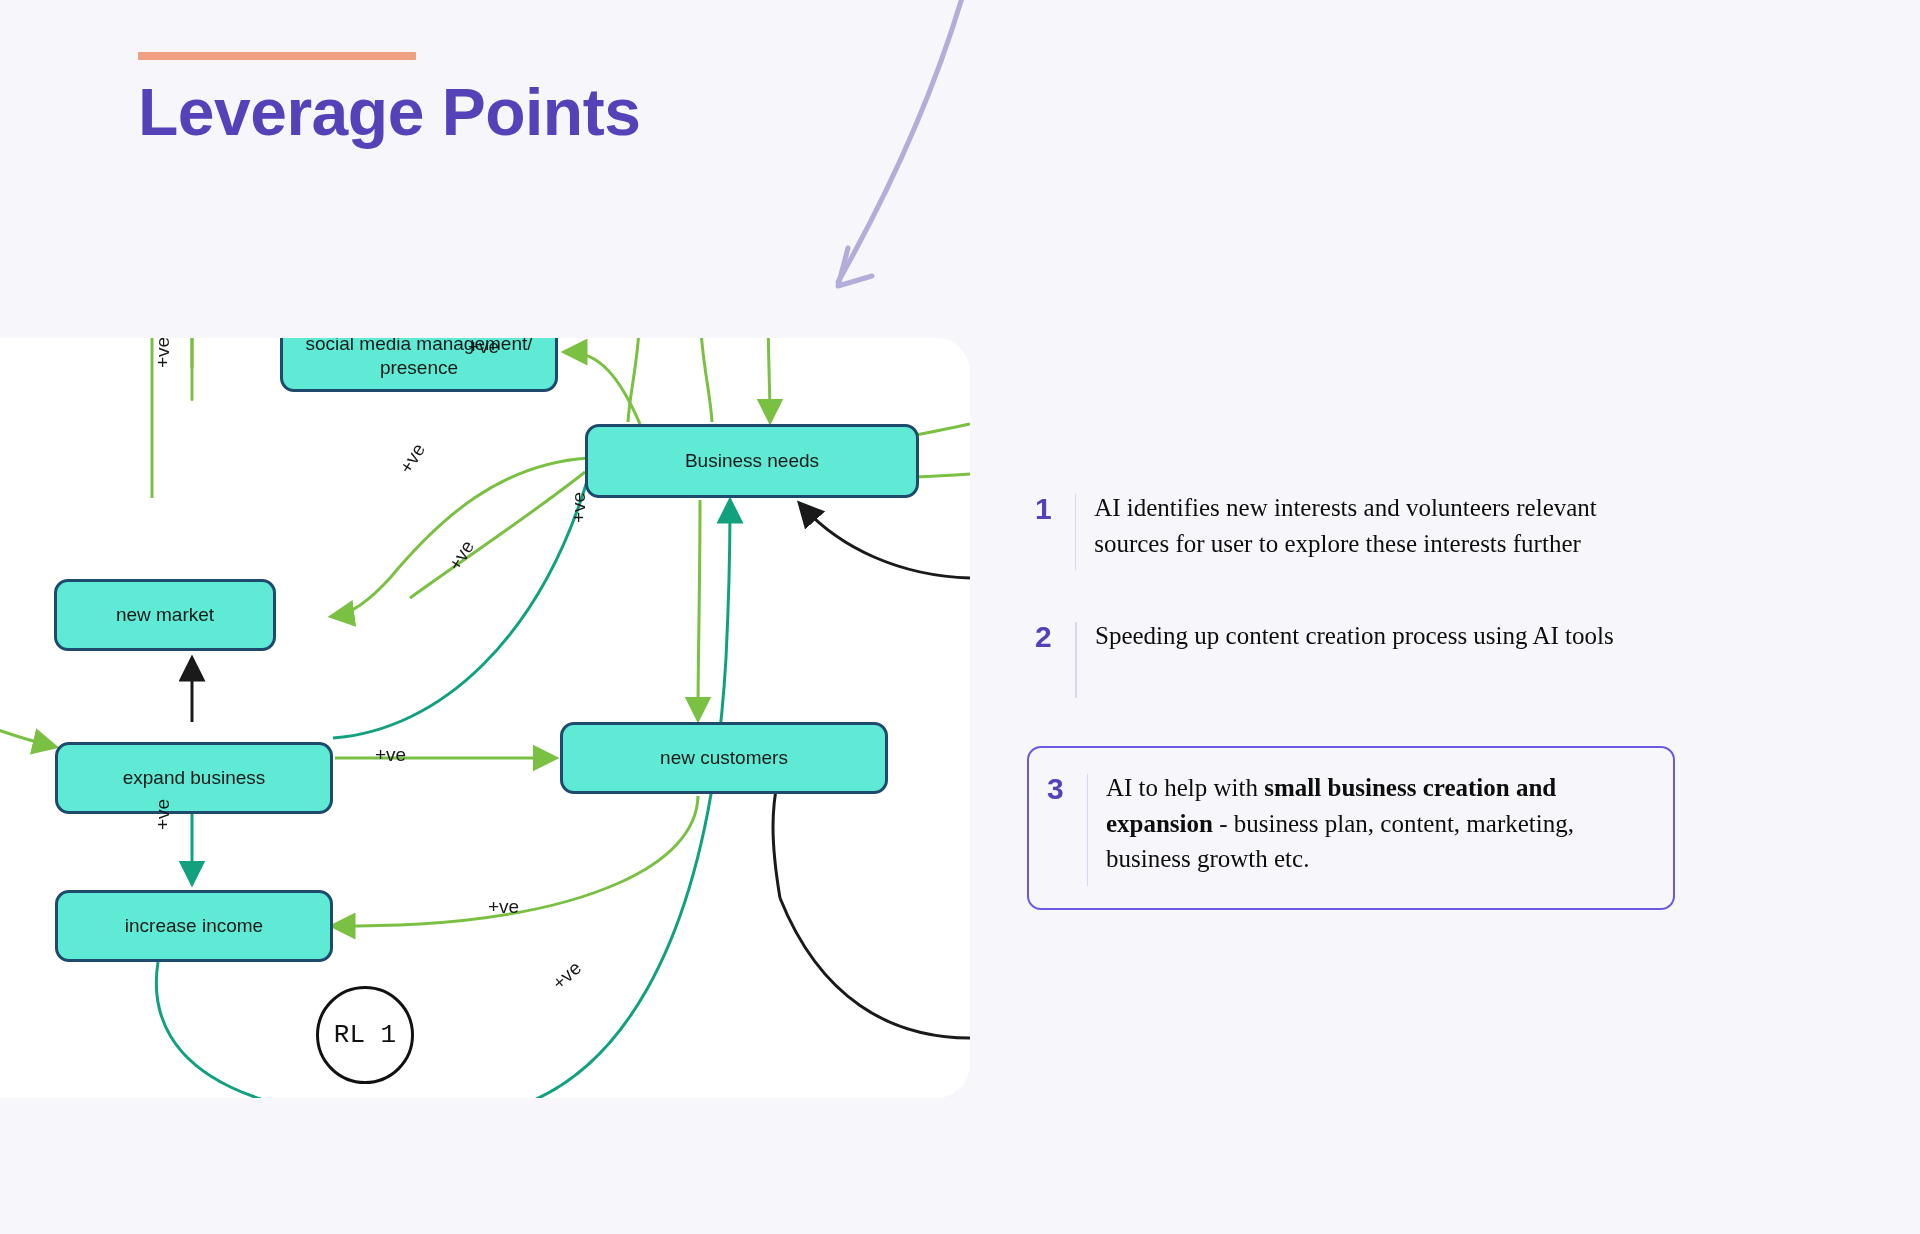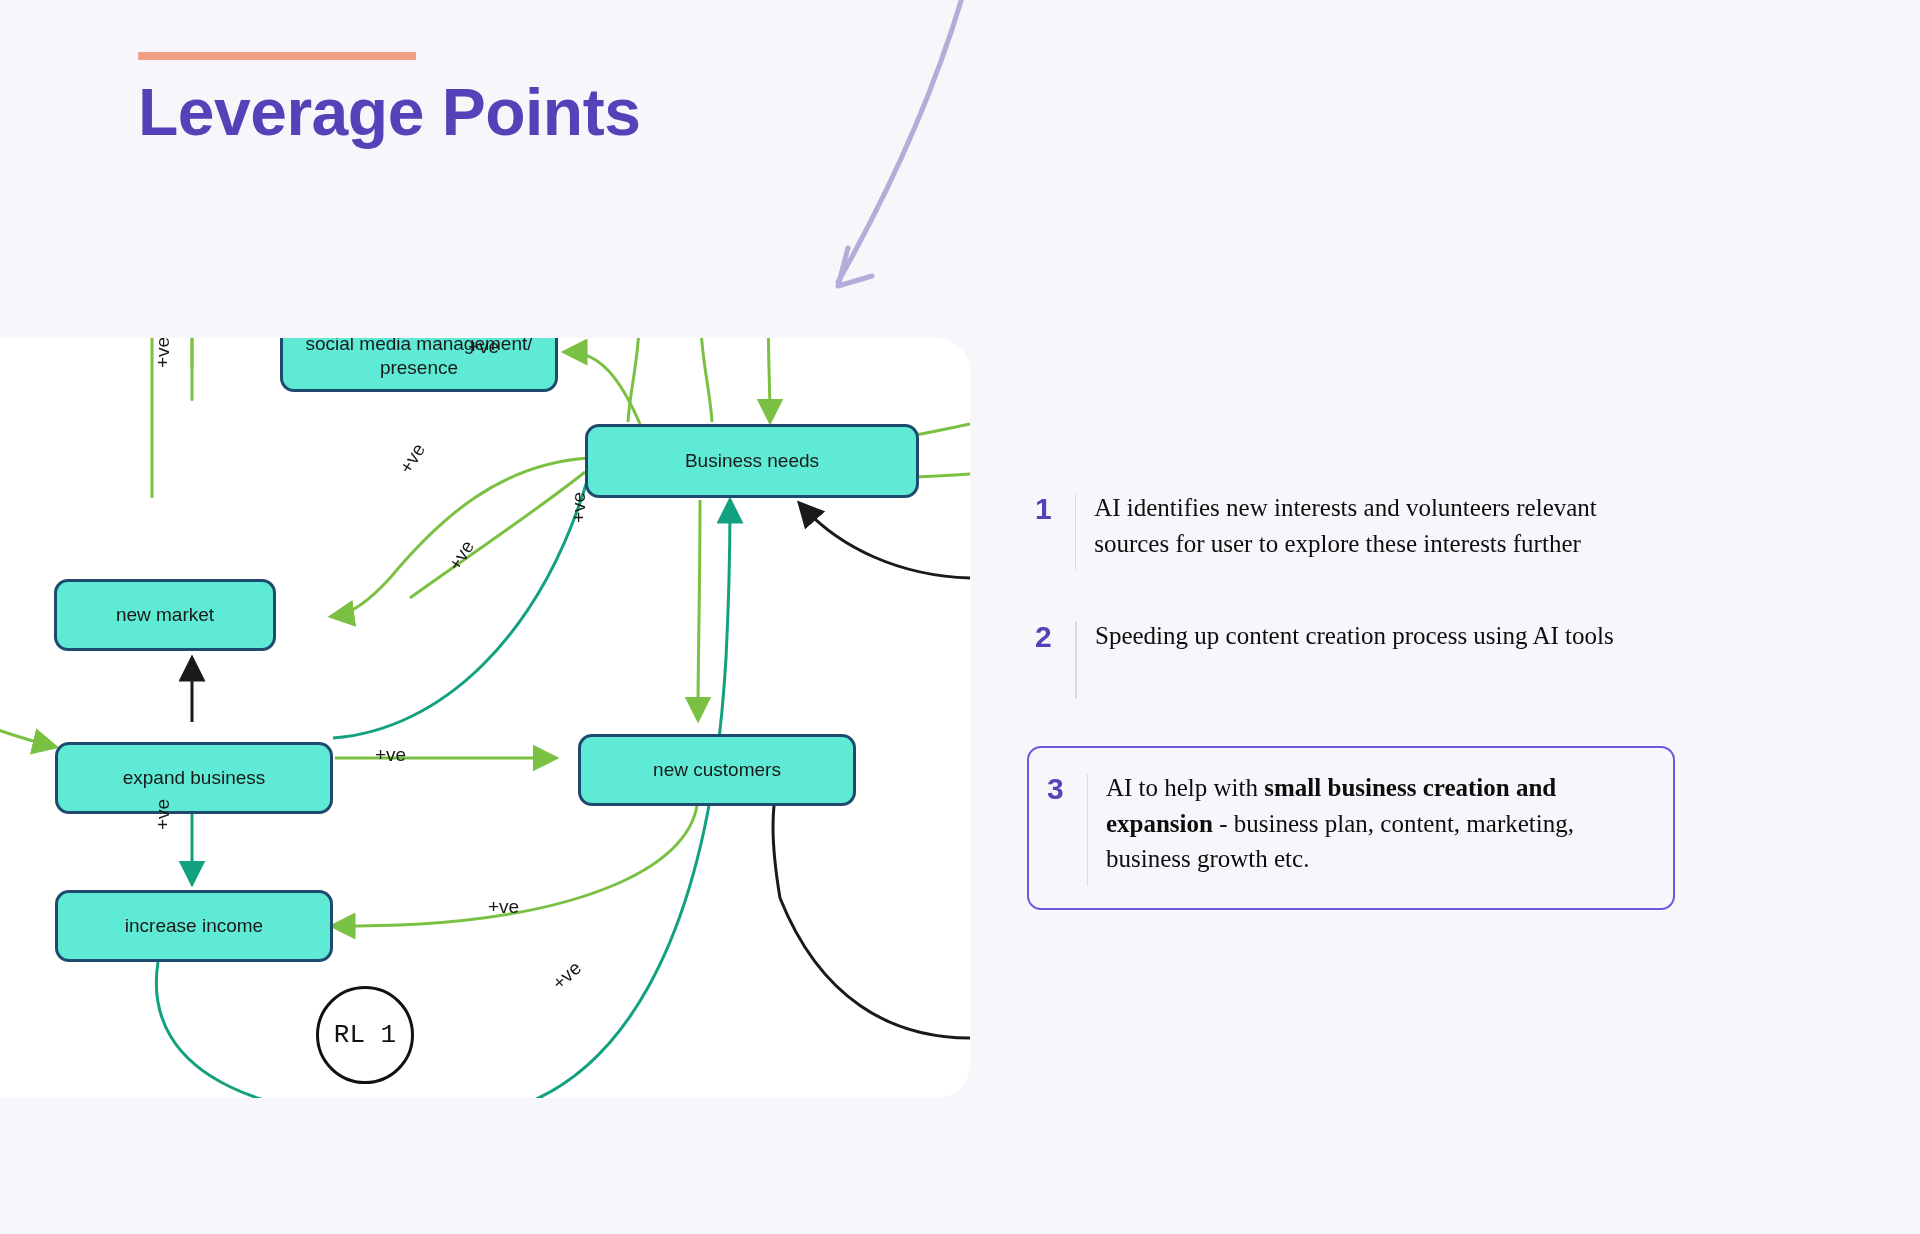--- a/index.html
+++ b/index.html
@@ -80,21 +80,21 @@
     color: #1a1a1a;
     font-size: 19px;
     line-height: 1.25;
     font-family: "Liberation Sans", sans-serif;
   }
 
   #node-social   { left: 340px; top:  -18px; width: 278px; height: 72px; }
   #node-business { left: 645px; top:   86px; width: 334px; height: 74px; }
   #node-market   { left: 114px; top:  241px; width: 222px; height: 72px; }
   #node-expand   { left: 115px; top:  384px; width: 278px; height: 72px; margin-top: 20px; }
-  #node-newcust  { left: 620px; top:  396px; width: 278px; height: 72px; margin-left: 18px; }
+  #node-newcust  { left: 620px; top:  384px; width: 328px; height: 72px; }
   #node-income   { left: 115px; top:  552px; width: 278px; height: 72px; }
 
   #loop-marker {
     position: absolute;
     left: 376px;
     top: 648px;
     width: 92px;
     height: 92px;
     border: 3px solid #111111;
     border-radius: 50%;

